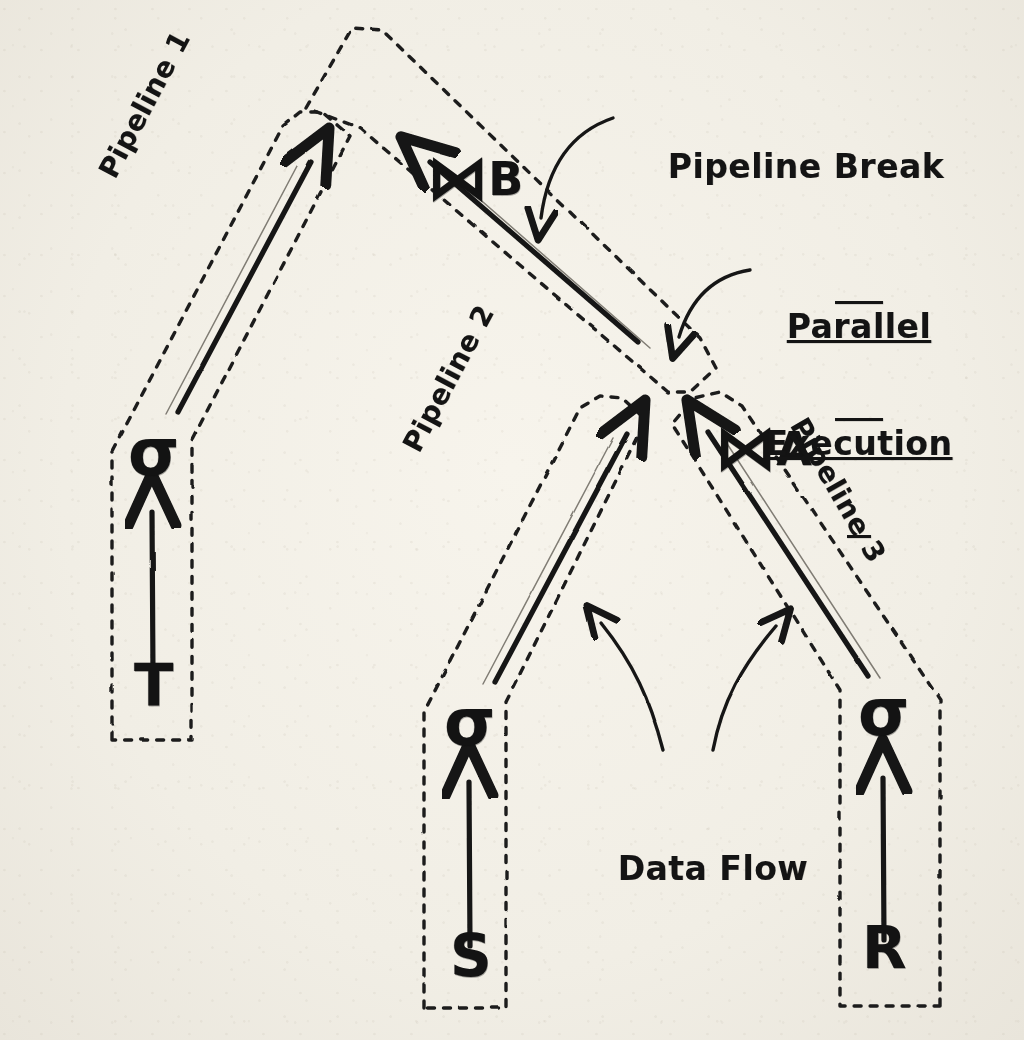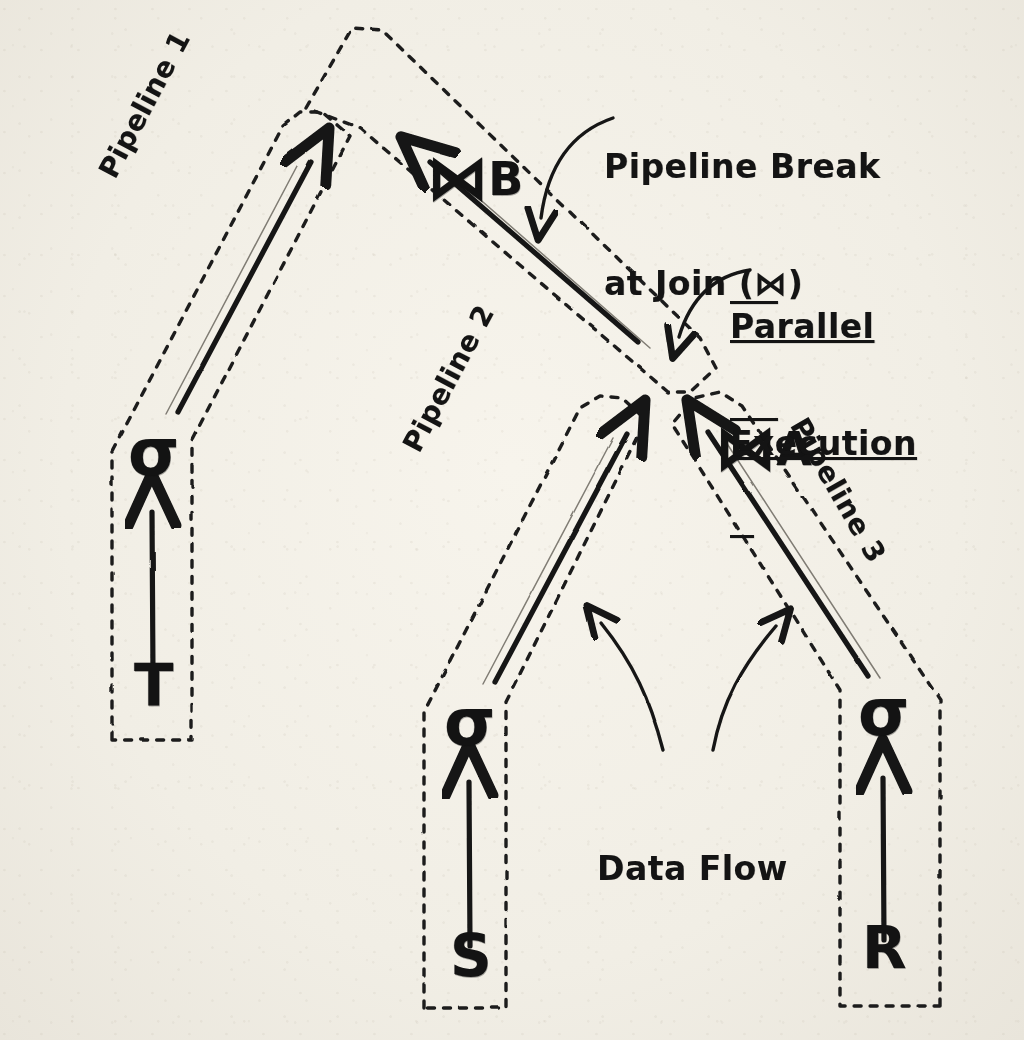--- a/index.html
+++ b/index.html
@@ -42,21 +42,21 @@
     position: absolute;
     color: #141414;
     font-family: "DejaVu Sans", sans-serif;
     font-weight: 600;
     letter-spacing: 0.5px;
     white-space: pre;
     line-height: 1.18;
     text-shadow: 0.4px 0.4px 0 rgba(20,20,20,0.30);
     pointer-events: none;
   }
-  .anno { font-size: 33px; text-align: left; }
+  .anno { font-size: 33px; text-align: center; }
   .pipe-label { font-size: 28px; }
   .node-glyph {
     position: absolute;
     color: #131313;
     font-family: "DejaVu Sans", sans-serif;
     font-weight: 700;
     white-space: pre;
     text-shadow: 0.5px 0.5px 0 rgba(20,20,20,0.35), -0.4px 0.3px 0 rgba(20,20,20,0.22);
   }
 </style>
@@ -153,21 +153,20 @@
   <div class="node-glyph" style="left:862px; top:914px; font-size:58px;">R</div>
 
   <div class="hand-text pipe-label" style="left:92px; top:168px; transform: rotate(-62deg); transform-origin: left top;">Pipeline 1</div>
 
   <div class="hand-text pipe-label" style="left:396px; top:442px; transform: rotate(-62deg); transform-origin: left top;">Pipeline 2</div>
 
   <div class="hand-text pipe-label" style="left:812px; top:412px; transform: rotate(60deg); transform-origin: left top;">Pipeline 3</div>
 
   <div class="hand-text anno" style="left:604px; top:70px; width:404px;">
     <div>Pipeline Break</div>
-    <div>at Join (⋈)</div>
   </div>
 
   <div class="hand-text anno" style="left:730px; top:230px; width:258px;text-decoration:underline;">
     <div>Parallel</div>
     <div>Execution</div>
   </div>
 
   <div class="hand-text anno" style="left:597px; top:772px; width:232px;">
     <div>Data Flow</div>
   </div>

